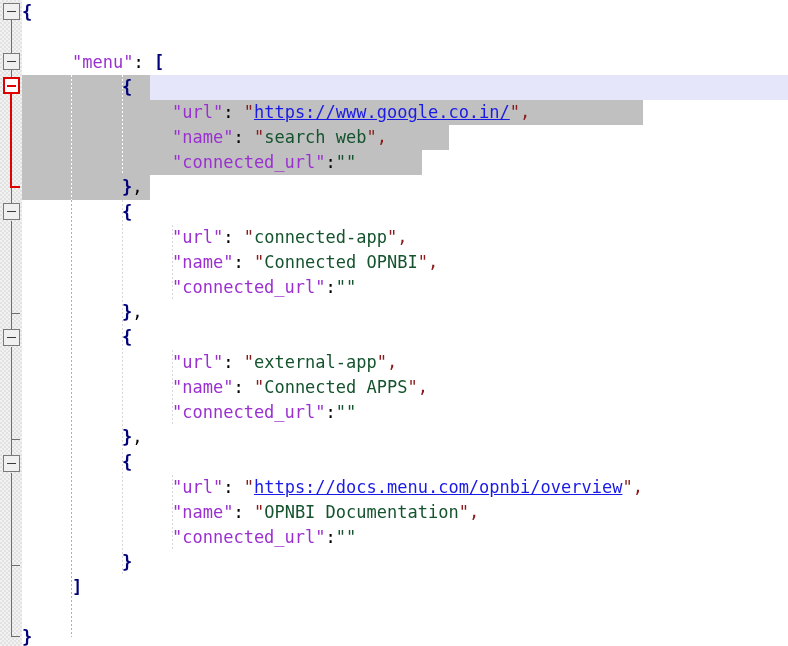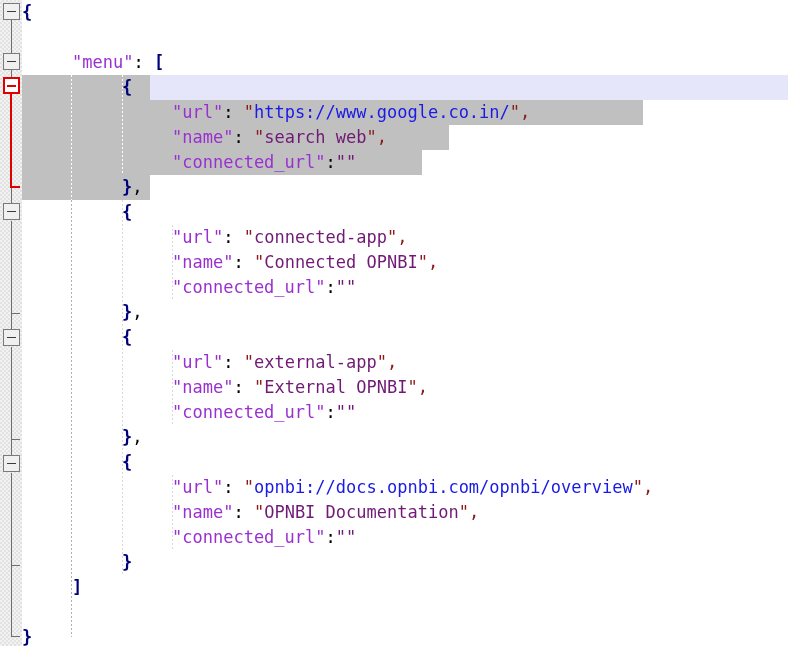--- a/index.html
+++ b/index.html
@@ -87,22 +87,22 @@
   .row{
     position:absolute;left:0;height:25.1px;
     white-space:pre;
     z-index:5;
     color:#000000;
     letter-spacing:0px;
   }
 
   
   .k   {color:#9a30d0;}            
-  .s   {color:#701a75;}            
-  .u   {color:#1a1ae6;}  
+  .s   {color:#14532d;}            
+  .u   {color:#1a1ae6;text-decoration:underline;}  
   .br  {color:#00007a;font-weight:bold;}           
   .p   {color:#000000;}            
   .q   {color:#8b1a1a;}            
 </style>
 </head>
 <body>
 
 <div id="editor">
 
   <div id="gutter">
@@ -182,29 +182,29 @@
     <div class="row" style="top:250px;left:150px;"><span class="k">"name"</span><span class="p">:</span><span> </span><span class="q">"</span><span class="s">Connected OPNBI</span><span class="q">",</span></div>
 
     <div class="row" style="top:275px;left:150px;"><span class="k">"connected_url"</span><span class="p">:</span><span class="s">""</span></div>
 
     <div class="row" style="top:300px;left:100px;"><span class="br">}</span><span class="p">,</span></div>
 
     <div class="row" style="top:325px;left:100px;"><span class="br">{</span></div>
 
     <div class="row" style="top:350px;left:150px;"><span class="k">"url"</span><span class="p">:</span><span> </span><span class="q">"</span><span class="s">external-app</span><span class="q">",</span></div>
 
-    <div class="row" style="top:375px;left:150px;"><span class="k">"name"</span><span class="p">:</span><span> </span><span class="q">"</span><span class="s">External OPNBI</span><span class="q">",</span></div>
+    <div class="row" style="top:375px;left:150px;"><span class="k">"name"</span><span class="p">:</span><span> </span><span class="q">"</span><span class="s">Connected APPS</span><span class="q">",</span></div>
 
     <div class="row" style="top:400px;left:150px;"><span class="k">"connected_url"</span><span class="p">:</span><span class="s">""</span></div>
 
     <div class="row" style="top:425px;left:100px;"><span class="br">}</span><span class="p">,</span></div>
 
     <div class="row" style="top:450px;left:100px;"><span class="br">{</span></div>
 
-    <div class="row" style="top:475px;left:150px;"><span class="k">"url"</span><span class="p">:</span><span> </span><span class="q">"</span><span class="u">opnbi://docs.opnbi.com/opnbi/overview</span><span class="q">",</span></div>
+    <div class="row" style="top:475px;left:150px;"><span class="k">"url"</span><span class="p">:</span><span> </span><span class="q">"</span><span class="u">https://docs.menu.com/opnbi/overview</span><span class="q">",</span></div>
 
     <div class="row" style="top:500px;left:150px;"><span class="k">"name"</span><span class="p">:</span><span> </span><span class="q">"</span><span class="s">OPNBI Documentation</span><span class="q">",</span></div>
 
     <div class="row" style="top:525px;left:150px;"><span class="k">"connected_url"</span><span class="p">:</span><span class="s">""</span></div>
 
     <div class="row" style="top:550px;left:100px;"><span class="br">}</span></div>
 
     <div class="row" style="top:575px;left:50px;"><span class="br">]</span></div>
 
     <div class="row" style="top:625px;left:0px;"><span class="br">}</span></div>

